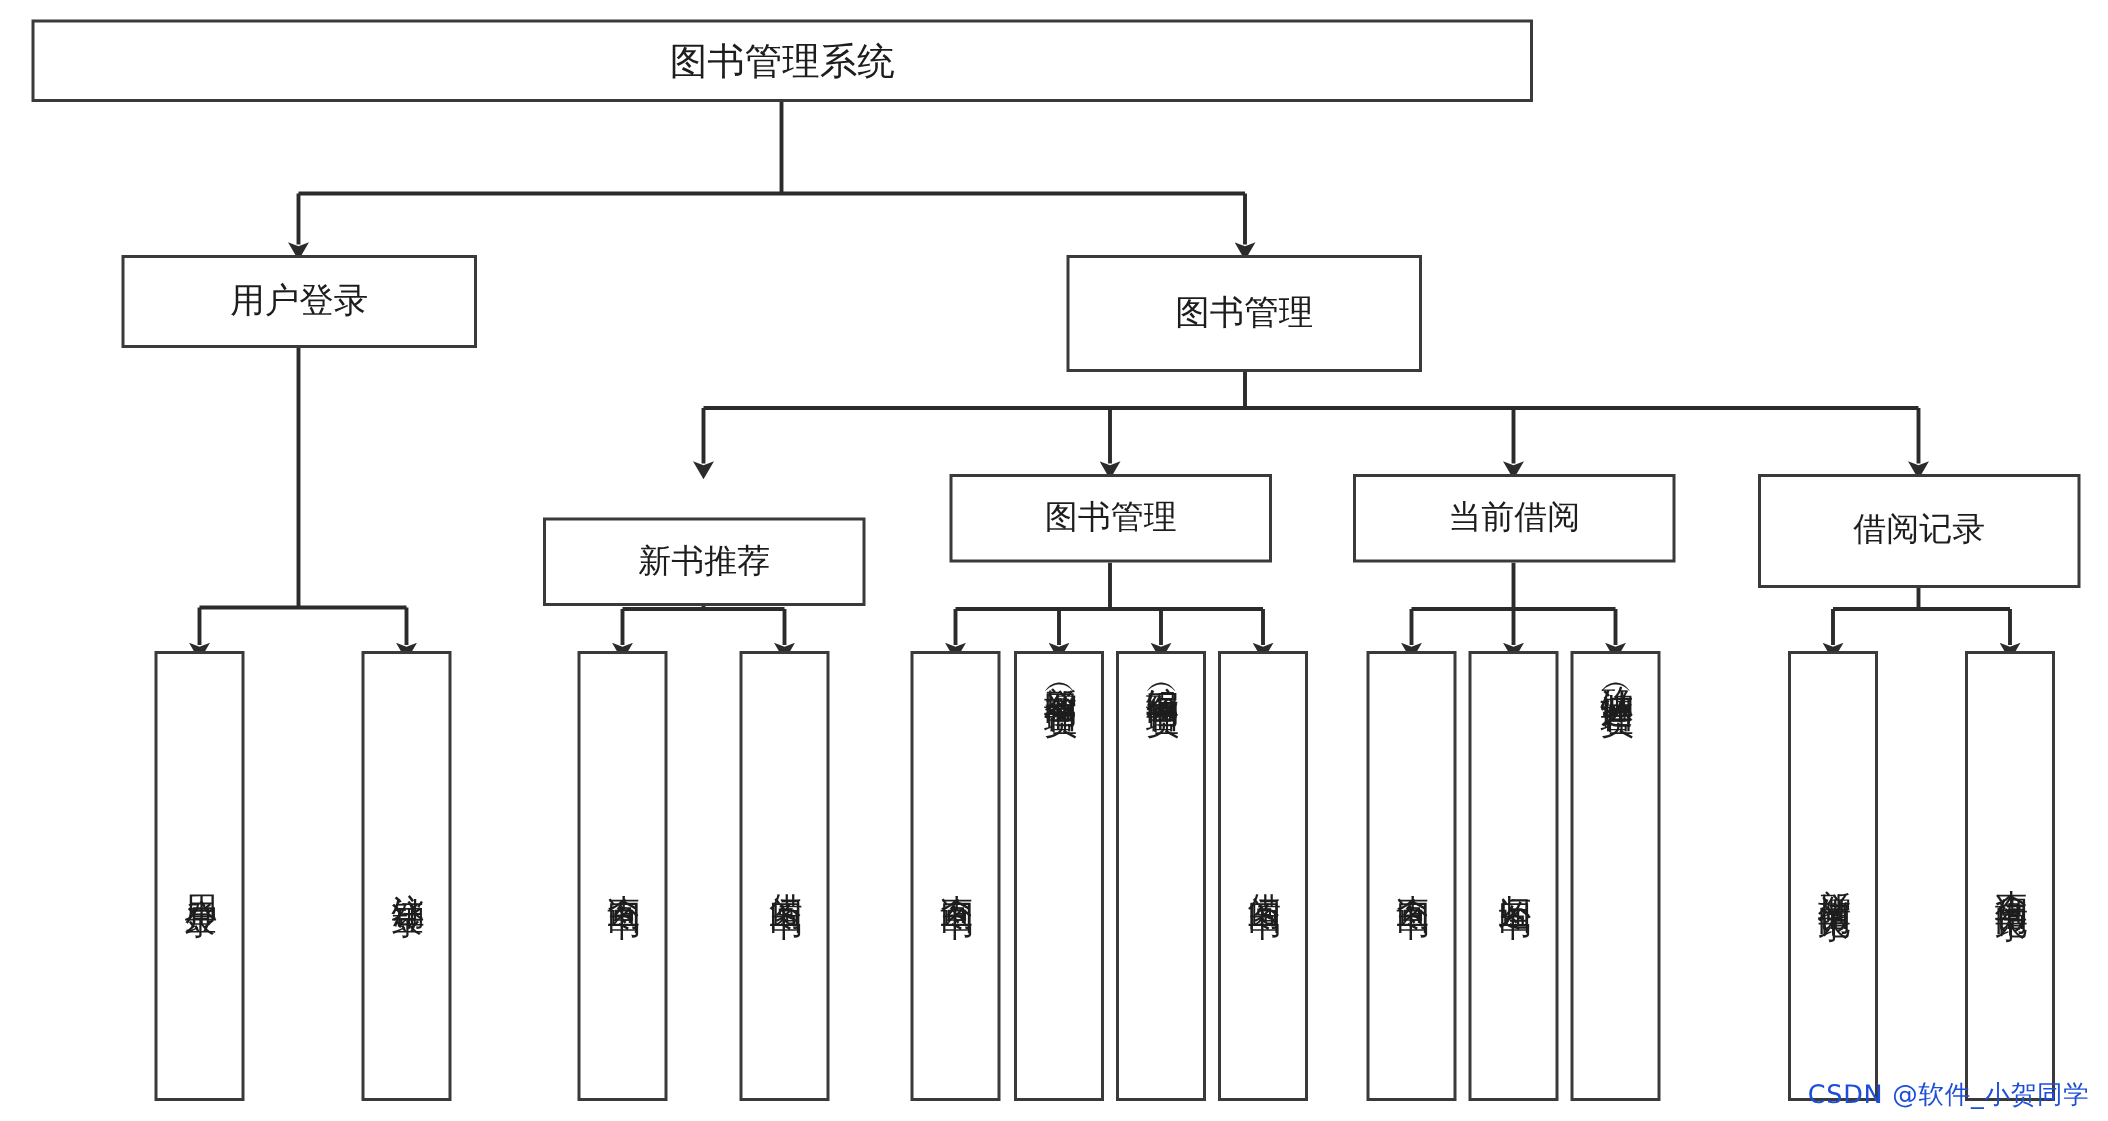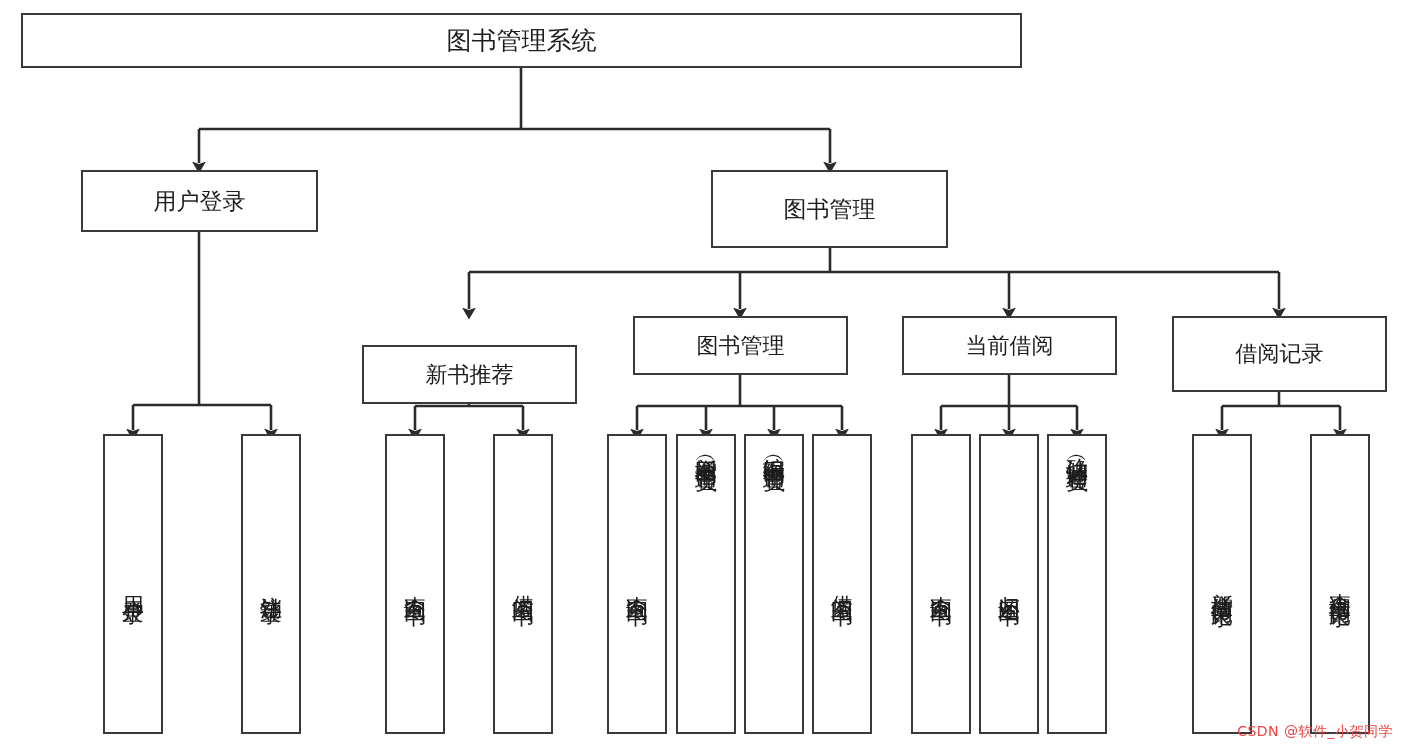--- a/index.html
+++ b/index.html
@@ -71,22 +71,22 @@
     letter-spacing: 2px;
   }
   .leaf.centered {
     align-items: center;
     padding-top: 0;
   }
   #watermark {
     position: absolute;
     right: 12px;
     bottom: 6px;
-    font-size: 14px;
-    color: #ef4444;
+    font-size: 17px;
+    color: #1d4ed8;
     letter-spacing: 0.5px;
     z-index: 3;
     white-space: nowrap;
   }
 </style>
 </head>
 <body>
 
 <div id="canvas">
 

